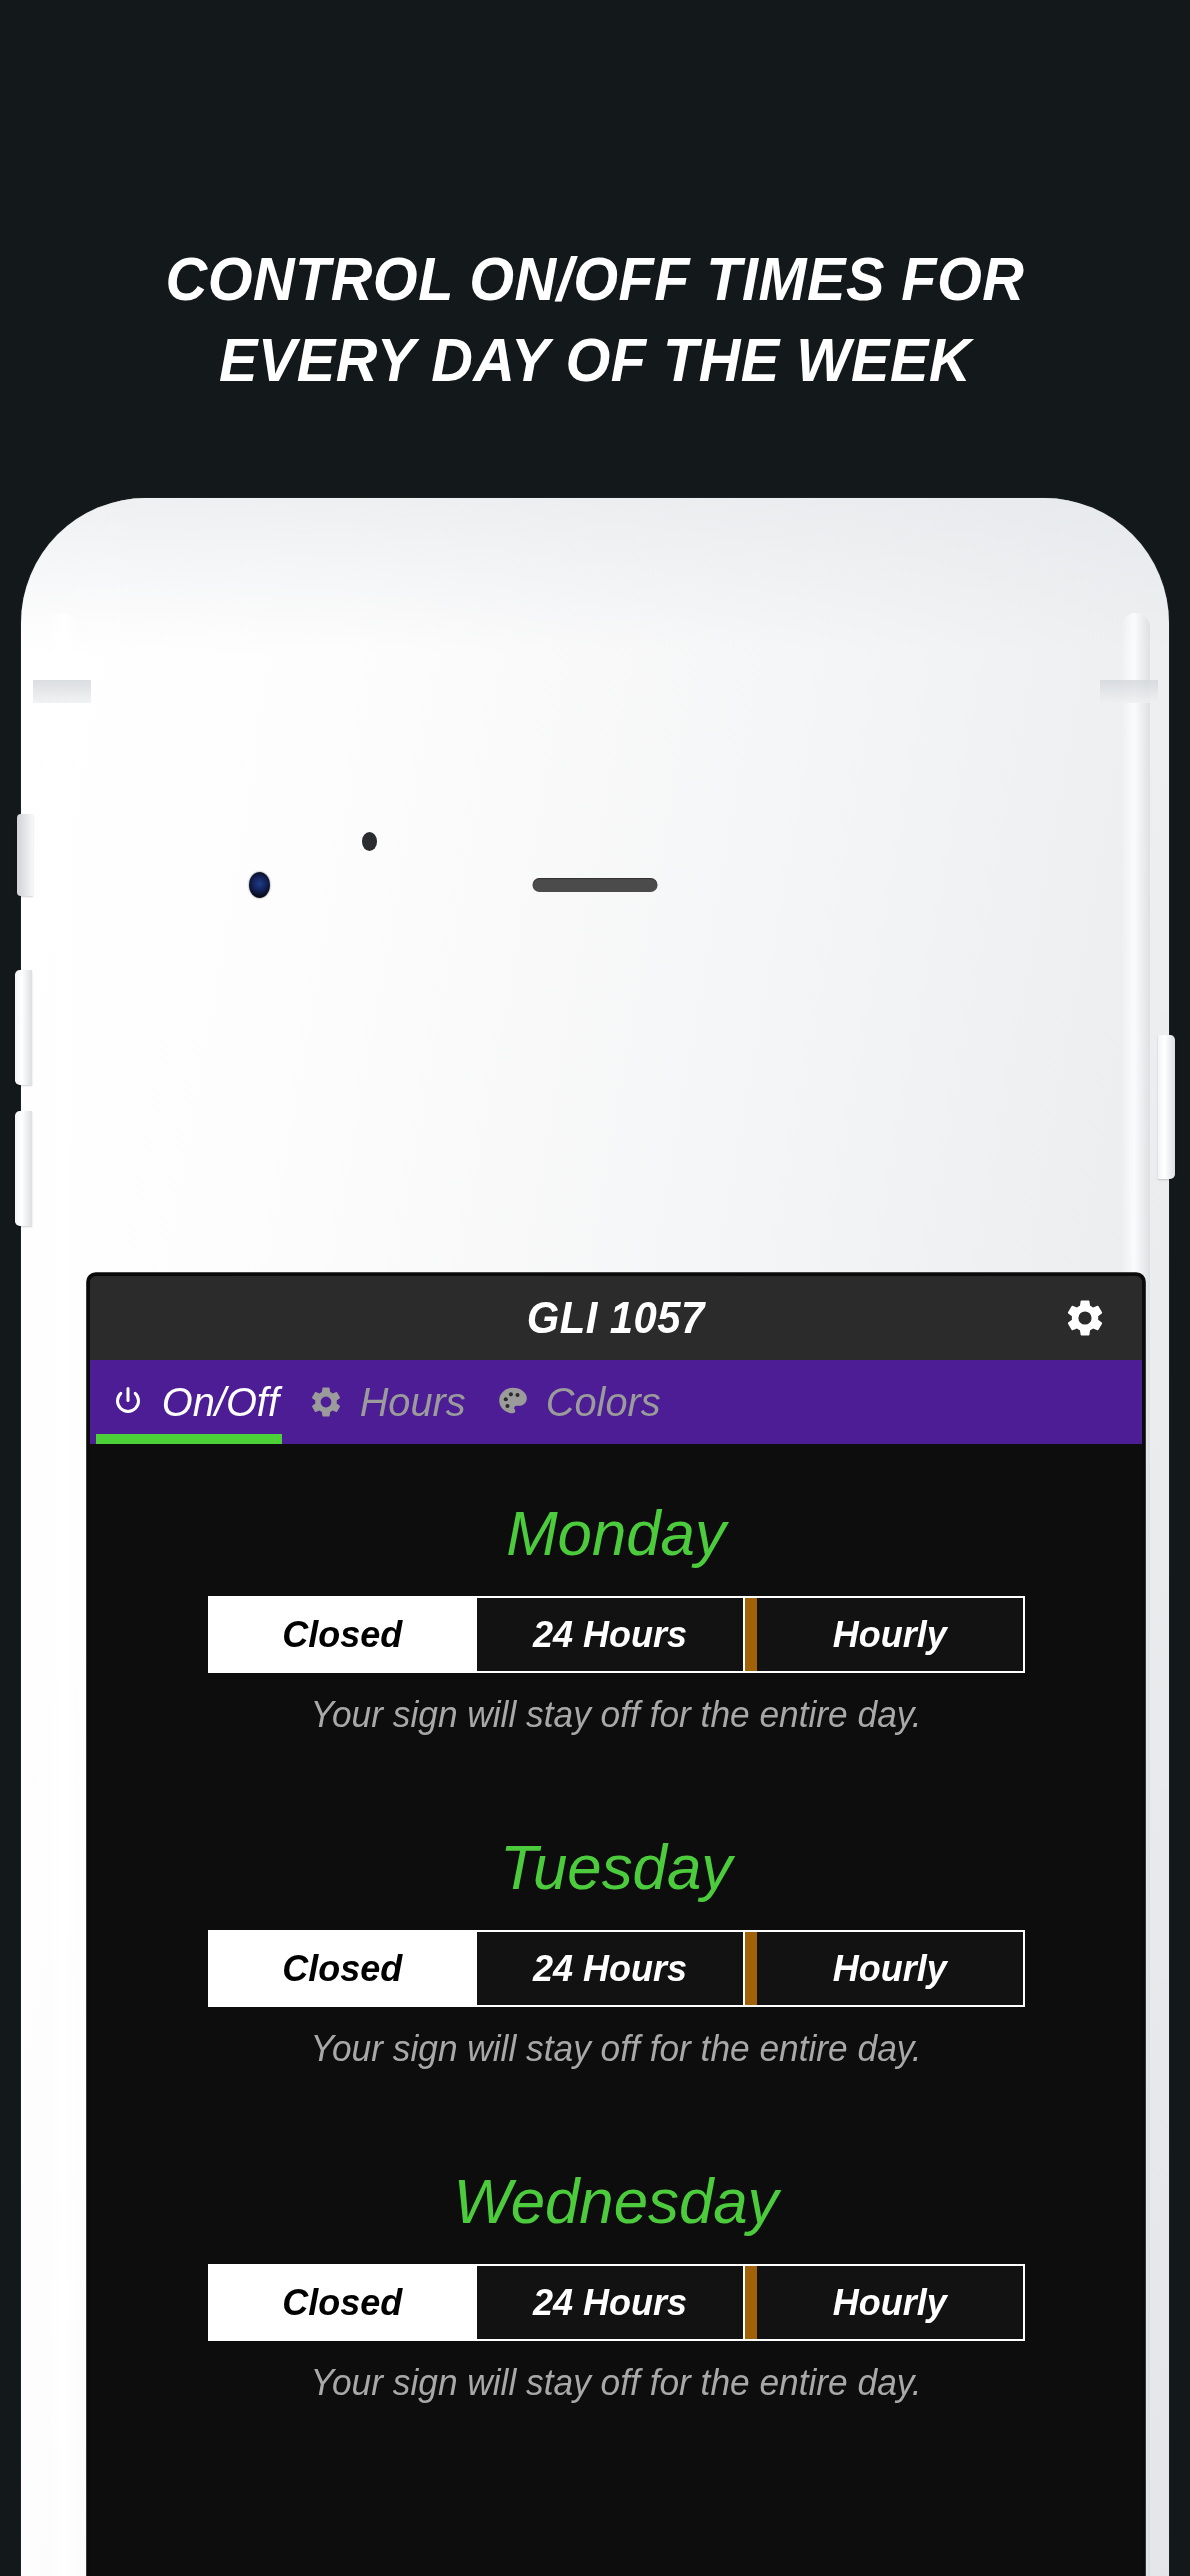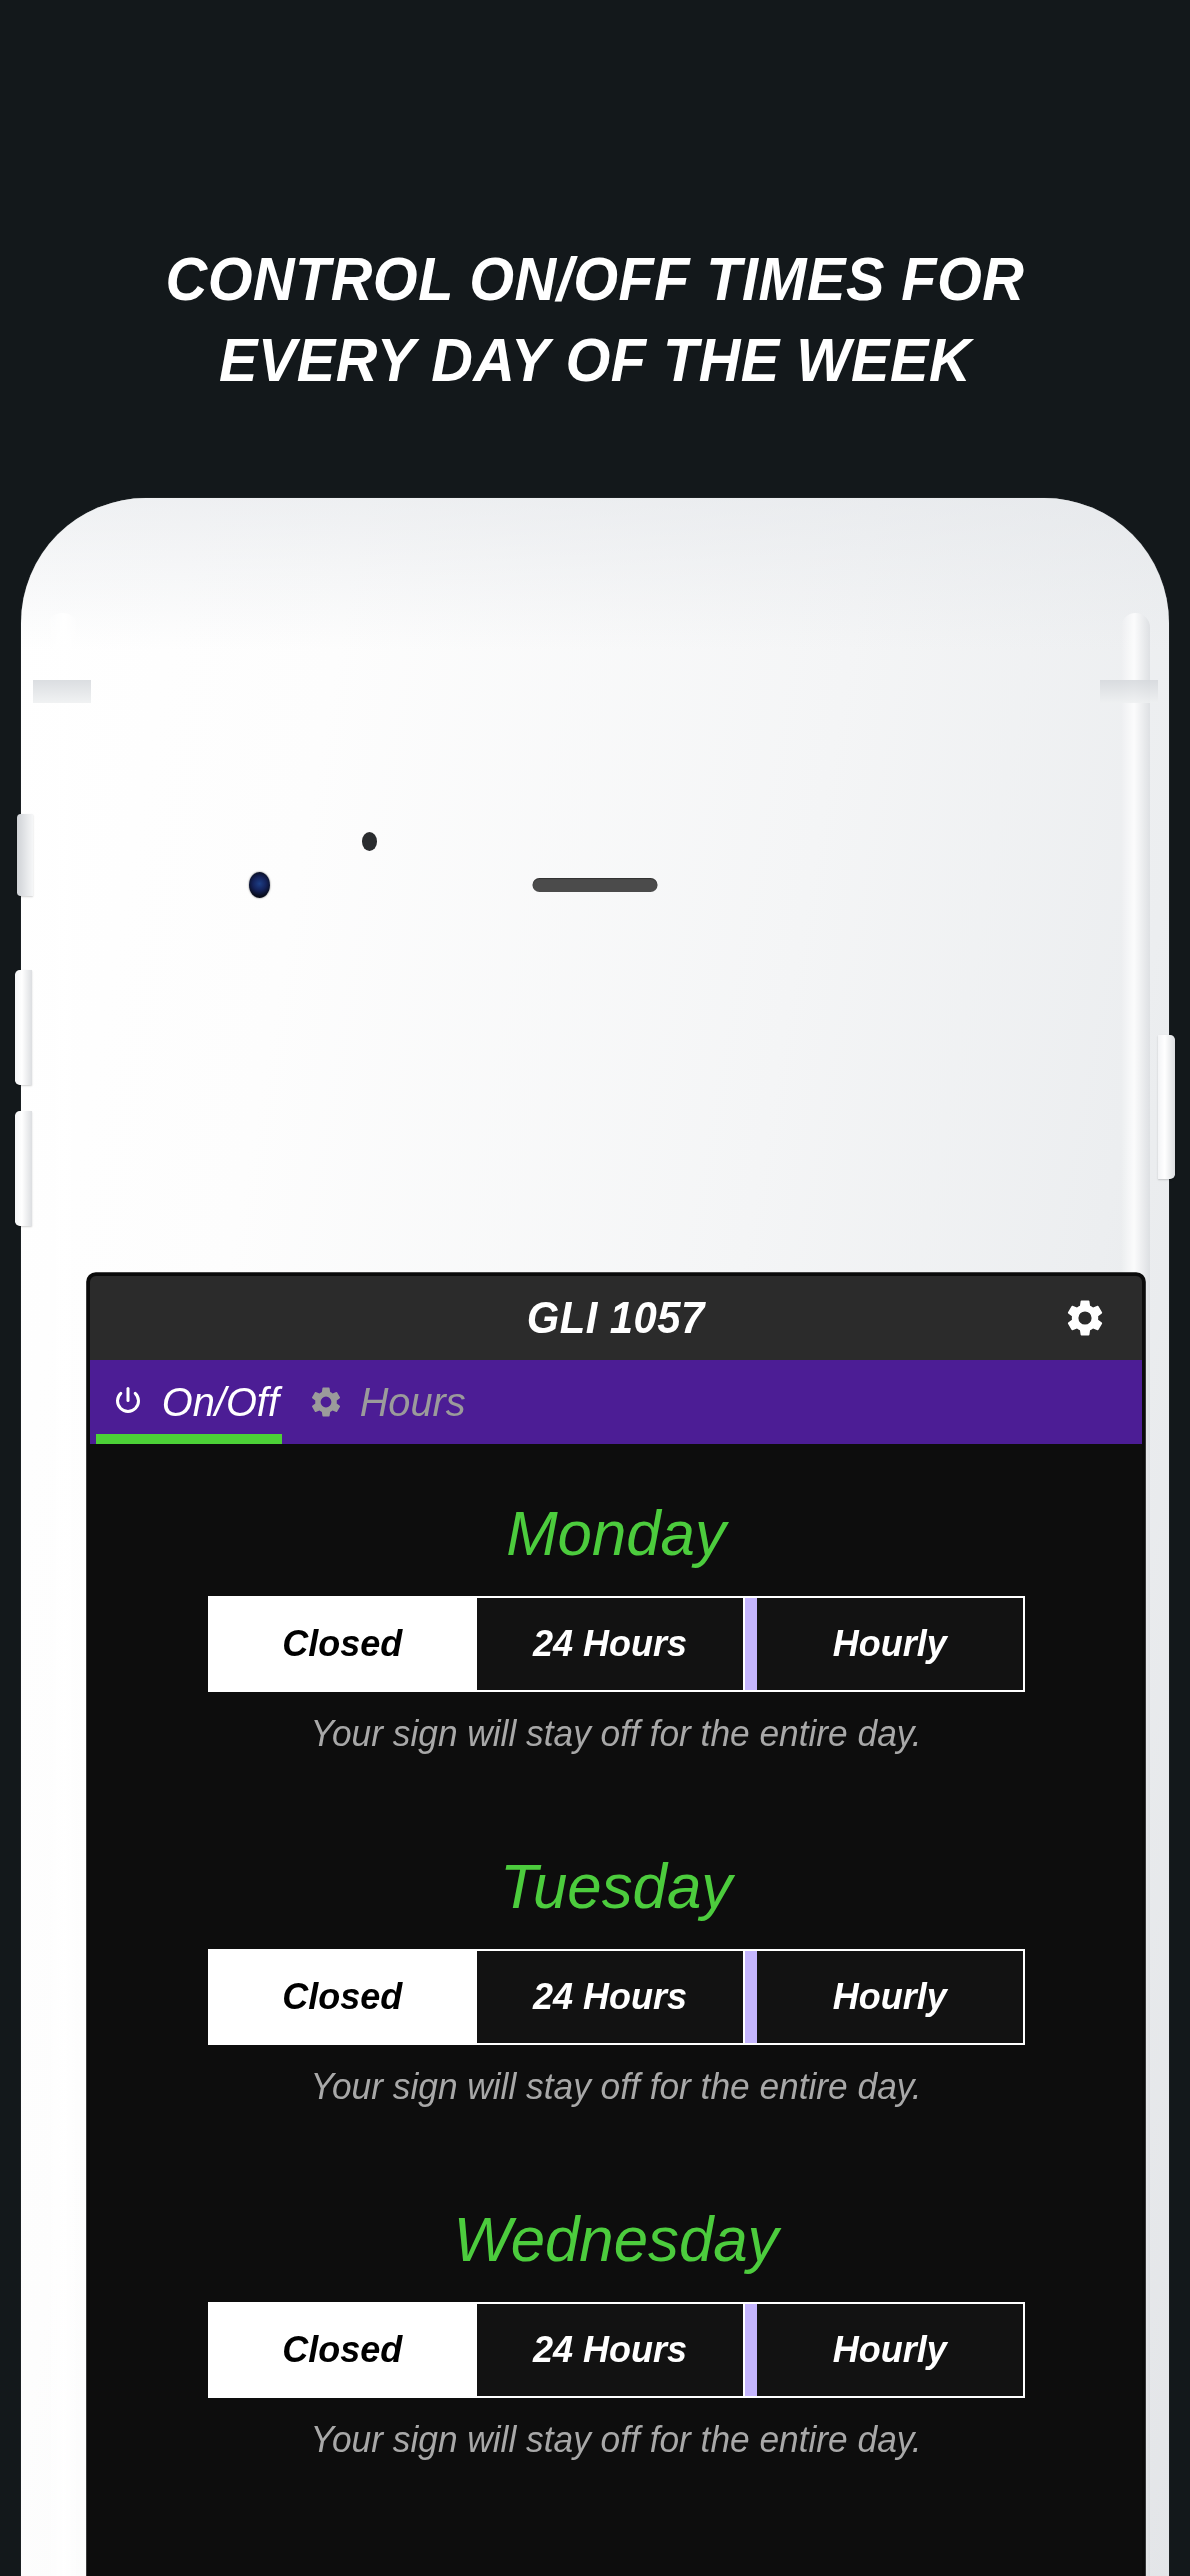--- a/index.html
+++ b/index.html
@@ -204,24 +204,24 @@
     color:#4ccc3d;
     font-family:"Liberation Sans Narrow","Liberation Sans", sans-serif;
     font-weight:400;
     font-size:63px;
     line-height:75px;
     transform:scaleX(.98);
   }
   .seg {
     margin:25px auto 0;
     width:817px;
-    height:96px;
+    height:77px;
     display:flex;
     border:2.9px solid #ffffff;
-    background:#c4b5fd;
+    background:#a16207;
   }
   .seg-item {
     flex:1 1 0;
     display:flex;
     align-items:center;
     justify-content:center;
     color:#ffffff;
     background:#121212;
     font-family:"Liberation Sans Narrow","Liberation Sans", sans-serif;
     font-weight:700;
@@ -294,20 +294,32 @@
 
         <div class="tab">
           <span class="tab-ico">
             <svg width="36" height="36" viewBox="0 0 24 24" fill="#9b9b9b" aria-hidden="true">
               <path d="M19.14 12.94a7.14 7.14 0 0 0 .06-.94 7.14 7.14 0 0 0-.06-.94l2.03-1.58a.49.49 0 0 0 .12-.62l-1.92-3.32a.49.49 0 0 0-.59-.22l-2.39.96a7.03 7.03 0 0 0-1.62-.94l-.36-2.54a.48.48 0 0 0-.48-.4h-3.84a.48.48 0 0 0-.48.4l-.36 2.54c-.59.24-1.13.56-1.62.94l-2.39-.96a.49.49 0 0 0-.59.22L2.73 8.86a.49.49 0 0 0 .12.62l2.03 1.58a7.3 7.3 0 0 0 0 1.88l-2.03 1.58a.49.49 0 0 0-.12.62l1.92 3.32c.12.22.38.3.59.22l2.39-.96c.5.38 1.03.7 1.62.94l.36 2.54c.04.24.24.4.48.4h3.84c.24 0 .44-.16.48-.4l.36-2.54c.59-.24 1.12-.56 1.62-.94l2.39.96c.22.08.47 0 .59-.22l1.92-3.32a.49.49 0 0 0-.12-.62l-2.03-1.58zM12 15.6A3.6 3.6 0 1 1 12 8.4a3.6 3.6 0 0 1 0 7.2z"></path>
             </svg>
           </span>
           <span class="tab-label">Hours</span>
         </div>
 
+        <div class="tab">
+          <span class="tab-ico">
+            <svg width="36" height="36" viewBox="0 0 24 24" aria-hidden="true">
+              <path fill="#9b9b9b" d="M12 2.5C6.9 2.5 2.8 6.3 2.8 11c0 4.7 4.1 8.5 9.2 8.5.85 0 1.55-.68 1.55-1.52 0-.4-.15-.75-.4-1.02-.24-.27-.39-.62-.39-1 0-.84.7-1.52 1.55-1.52h1.83c2.86 0 5.06-2.2 5.06-5.02C21.2 5.77 17.1 2.5 12 2.5z"></path>
+              <circle cx="7.2" cy="10.1" r="1.35" fill="#2b2b2b"></circle>
+              <circle cx="10.6" cy="6.9" r="1.35" fill="#2b2b2b"></circle>
+              <circle cx="15.0" cy="7.3" r="1.35" fill="#2b2b2b"></circle>
+              <circle cx="8.3" cy="14.6" r="1.35" fill="#2b2b2b"></circle>
+            </svg>
+          </span>
+          <span class="tab-label">Colors</span>
+        </div>
 
 
         <div class="tab-indicator"></div>
       </div>
 
       <div class="content">
 
         <div class="day-block">
           <div class="day-title">Monday</div>
           <div class="seg">

